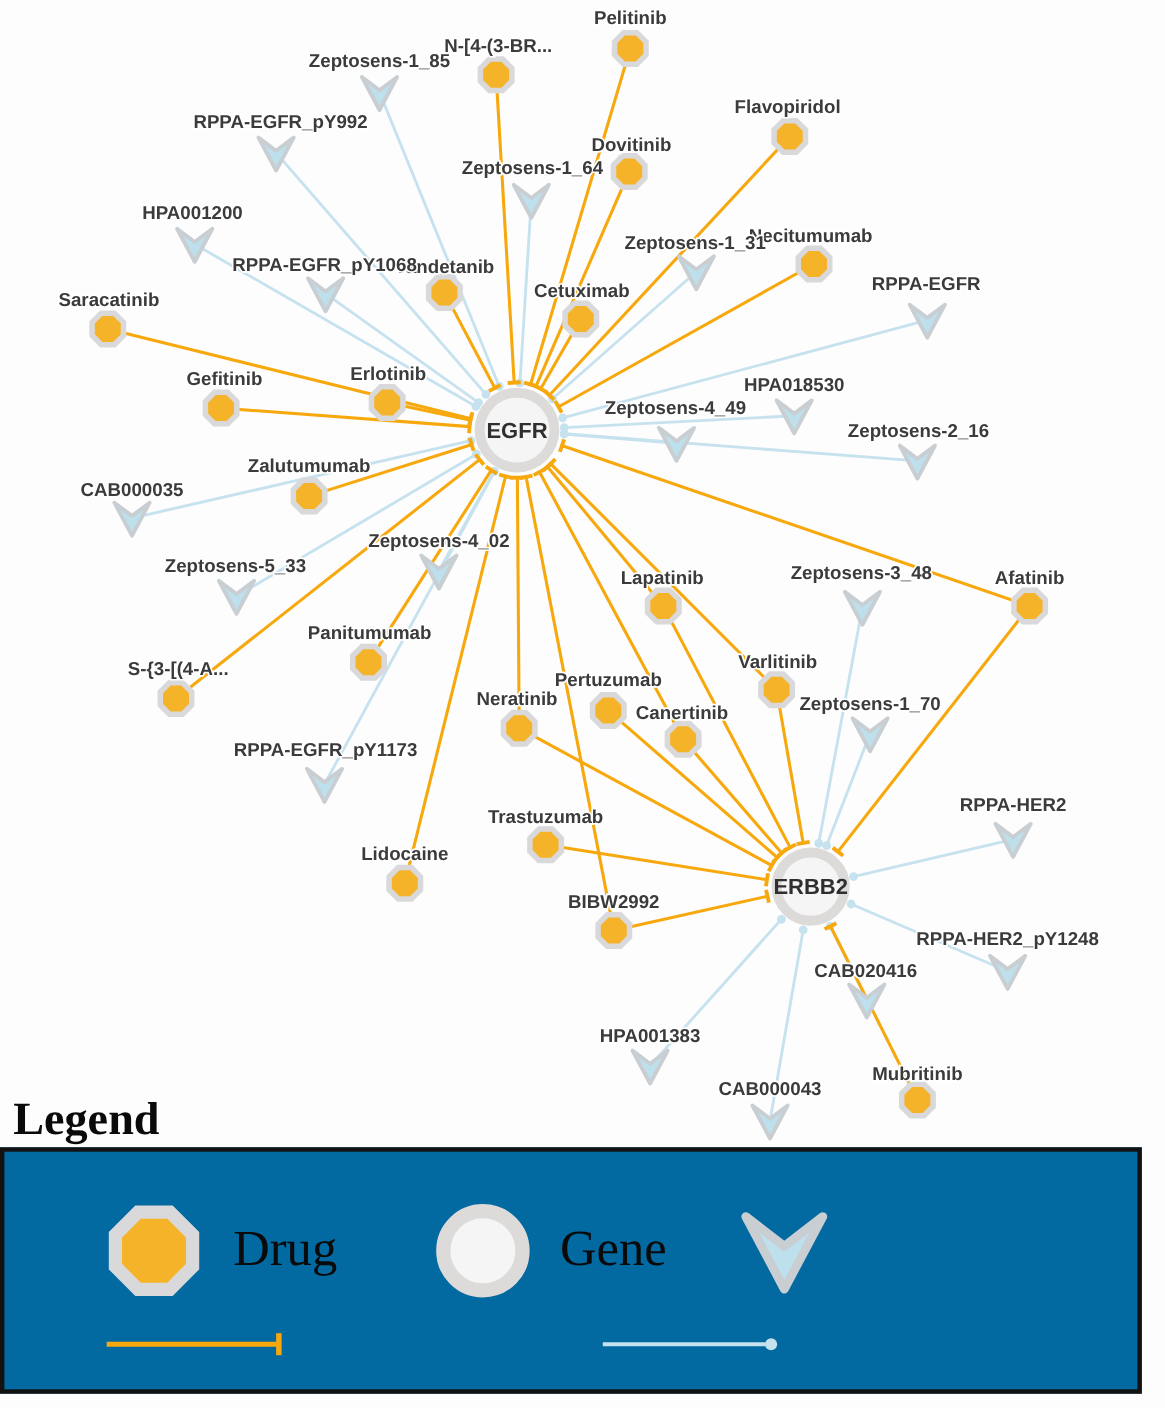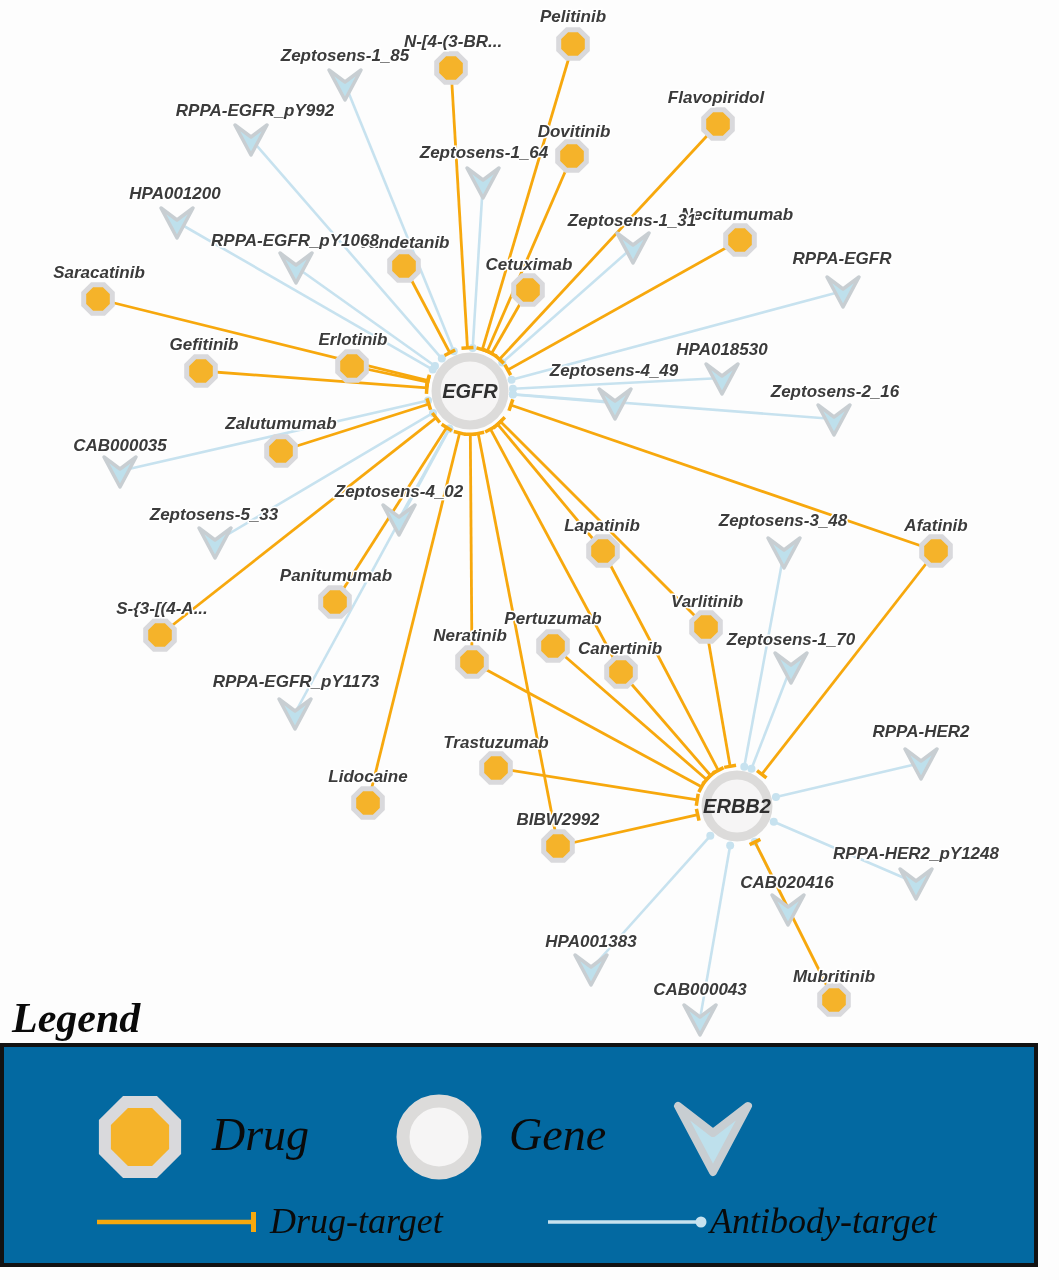--- a/index.html
+++ b/index.html
@@ -1,21 +1,21 @@
 <!DOCTYPE html>
 <html style="--bg: #fdfdfd; --drug-fill: #f5b32a; --drug-stroke: #d9d9dc; --gene-fill: #f6f5f5; --gene-stroke: #dcdbda; --ab-fill: #bee0ec; --ab-stroke: #c8ced2; --drug-edge: #f7a80d; --ab-edge: #c7e2ef; --label-color: #3b3b3b; --gene-label-color: #2f2f2f; --legend-text: #0a0a0a; --legend-border: #121212;"><head>
 <meta charset="utf-8">
 <style>
   html,body{margin:0;padding:0;}
   body{
     width:1059px;height:1280px;position:relative;overflow:hidden;
     background:var(--bg,#fdfdfd);
     font-family:"Liberation Sans",sans-serif;
   }
-  #figure{position:absolute;inset:0;font-style:italic;}
+  #figure{position:absolute;inset:0;}
   #net{position:absolute;left:0;top:0;}
 
   .edge-drug{stroke:var(--drug-edge);stroke-width:2.8;fill:none;}
   .edge-ab{stroke:var(--ab-edge);stroke-width:2.6;fill:none;}
   .node-drug{fill:var(--drug-fill);stroke:var(--drug-stroke);stroke-width:5;}
   .node-gene{fill:var(--gene-fill);stroke:var(--gene-stroke);stroke-width:9;}
   .node-ab{fill:var(--ab-fill);stroke:var(--ab-stroke);stroke-width:3.5;stroke-linejoin:round;}
   .marker-tee{fill:var(--drug-edge);}
   .marker-dot{fill:var(--ab-edge);}
 
@@ -228,22 +228,20 @@
     <div class="abs legend-node-label" style="left:505px;top:63px;">Gene</div>
 
     <svg class="abs" style="left:665px;top:50px;" width="88" height="84" viewBox="-44 -40 88 84">
       <path class="legend-chev" d="M -35 -31 L 0 35 L 35 -31 L 0 -4 Z"></path>
     </svg>
 
     <svg class="abs" style="left:91px;top:163px;" width="172" height="24" viewBox="0 0 172 24">
       <line class="legend-line-drug" x1="2" y1="12" x2="158" y2="12"></line>
       <rect class="legend-tee" x="156" y="2" width="5" height="20"></rect>
     </svg>
-    <div class="abs legend-edge-label" style="left:266px;top:155px;">Drug-target</div>
 
     <svg class="abs" style="left:542px;top:163px;" width="168" height="24" viewBox="0 0 168 24">
       <line class="legend-line-ab" x1="2" y1="12" x2="150" y2="12"></line>
       <circle class="legend-dot" cx="155" cy="12" r="5.5"></circle>
     </svg>
-    <div class="abs legend-edge-label" style="left:706px;top:155px;">Antibody-target</div>
 
   </div>
 </div>
 
 </body></html>

